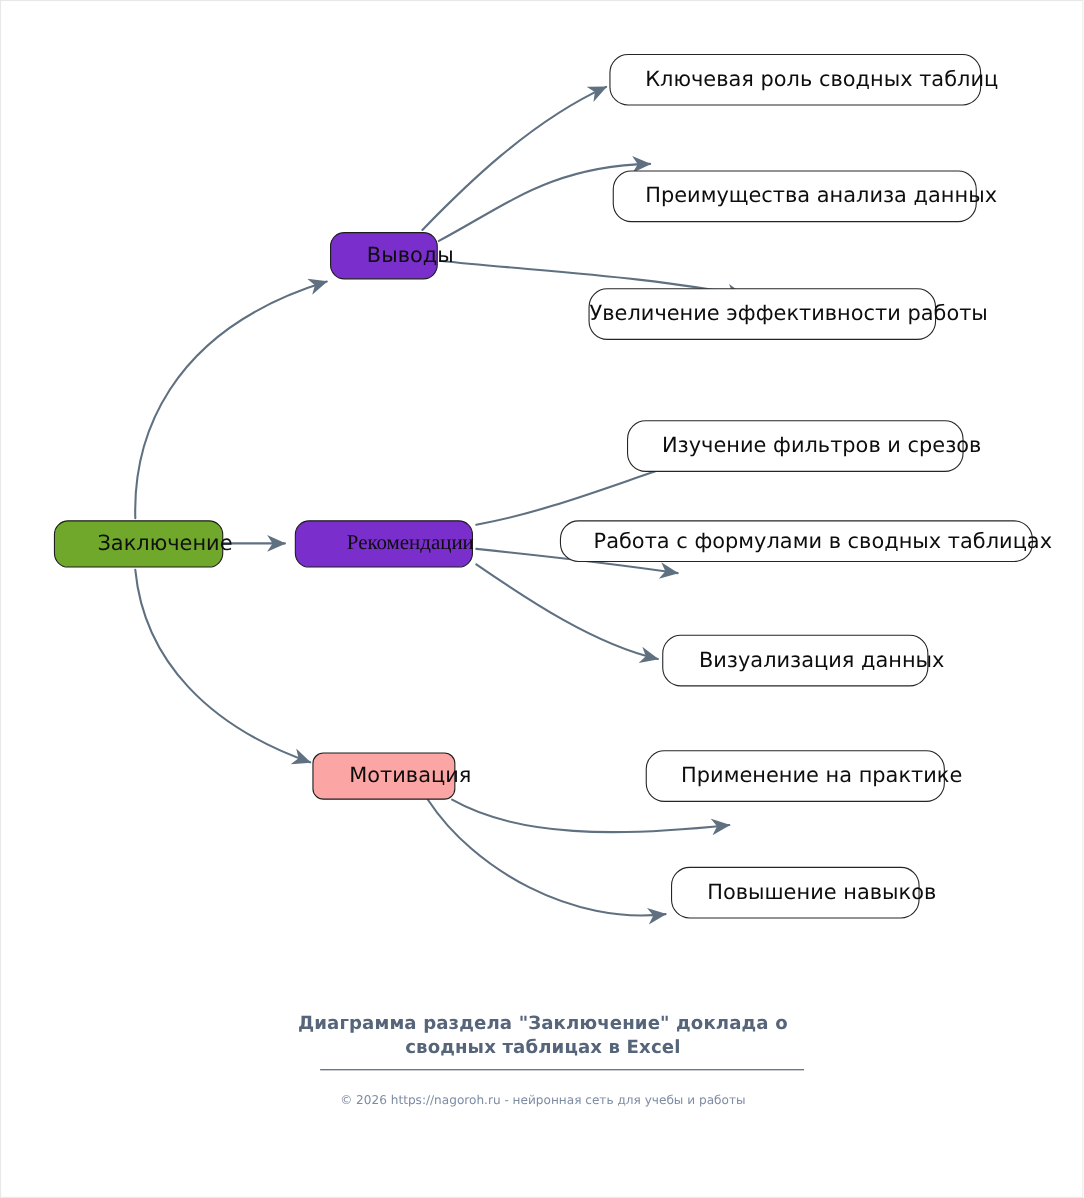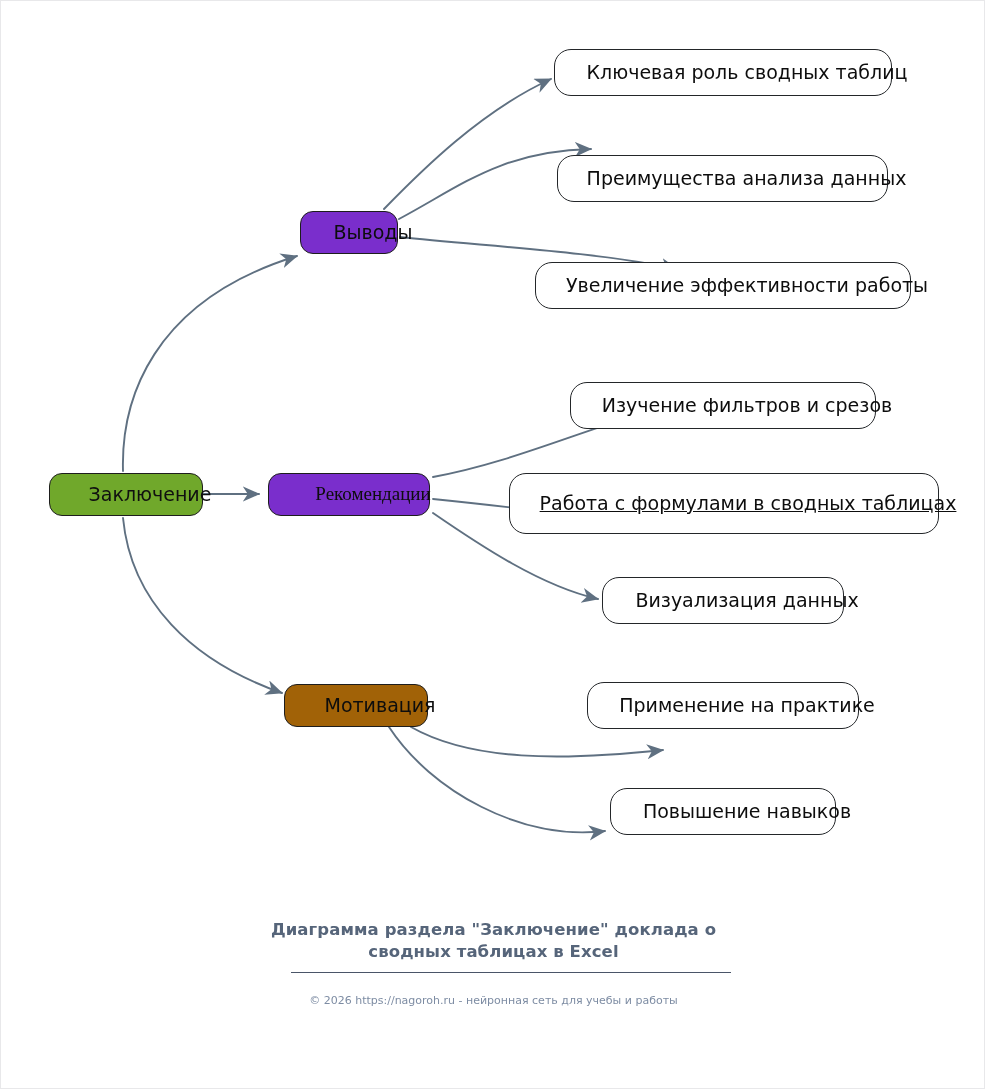--- a/index.html
+++ b/index.html
@@ -123,36 +123,36 @@
       </div>
       <div class="node node-branch" style="left: 299px; top: 210px; width: 98px; height: 43px; background: rgb(122, 46, 204); border-color: rgb(29, 29, 29);">
         <span>Выводы</span>
       </div>
       <div class="node node-leaf" style="left: 553px; top: 48px; width: 338px; height: 47px;">
         <span>Ключевая роль сводных таблиц</span>
       </div>
       <div class="node node-leaf" style="left: 556px; top: 154px; width: 331px; height: 47px;">
         <span>Преимущества анализа данных</span>
       </div>
-      <div class="node node-leaf" style="left: 534px; top: 261px; width: 376px; height: 47px;">
+      <div class="node node-leaf" style="left: 534px; top: 261px; width: 316px; height: 47px;">
         <span>Увеличение эффективности работы</span>
       </div>
       <div class="node node-branch" style="left: 267px; top: 472px; width: 162px; height: 43px; background: rgb(122, 46, 204); border-color: rgb(29, 29, 29); font-family: Liberation Serif, serif;">
         <span>Рекомендации</span>
       </div>
       <div class="node node-leaf" style="left: 569px; top: 381px; width: 306px; height: 47px;">
         <span>Изучение фильтров и срезов</span>
       </div>
-      <div class="node node-leaf" style="left: 508px; top: 472px; width: 430px; height: 61px; text-decoration: underline;">
+      <div class="node node-leaf" style="left: 508px; top: 472px; width: 430px; height: 38px;">
         <span>Работа с формулами в сводных таблицах</span>
       </div>
       <div class="node node-leaf" style="left: 601px; top: 576px; width: 242px; height: 47px;">
         <span>Визуализация данных</span>
       </div>
-      <div class="node node-branch" style="left: 283px; top: 683px; width: 144px; height: 43px; background: #a16207; border-color: rgb(29, 29, 29);">
+      <div class="node node-branch" style="left: 283px; top: 683px; width: 130px; height: 43px; background: #fca5a5; border-color: rgb(29, 29, 29); border-radius: 10px;">
         <span>Мотивация</span>
       </div>
       <div class="node node-leaf" style="left: 586px; top: 681px; width: 272px; height: 47px;">
         <span>Применение на практике</span>
       </div>
       <div class="node node-leaf" style="left: 609px; top: 787px; width: 226px; height: 47px;">
         <span>Повышение навыков</span>
       </div>
     </div>
 

